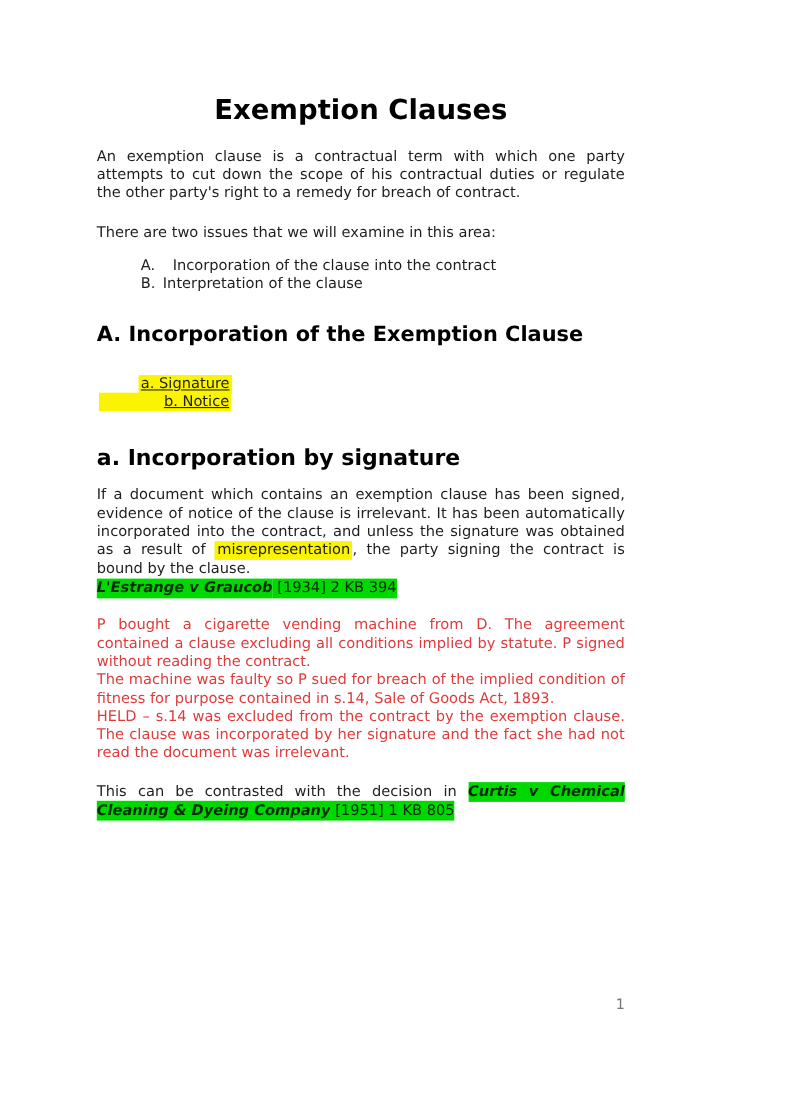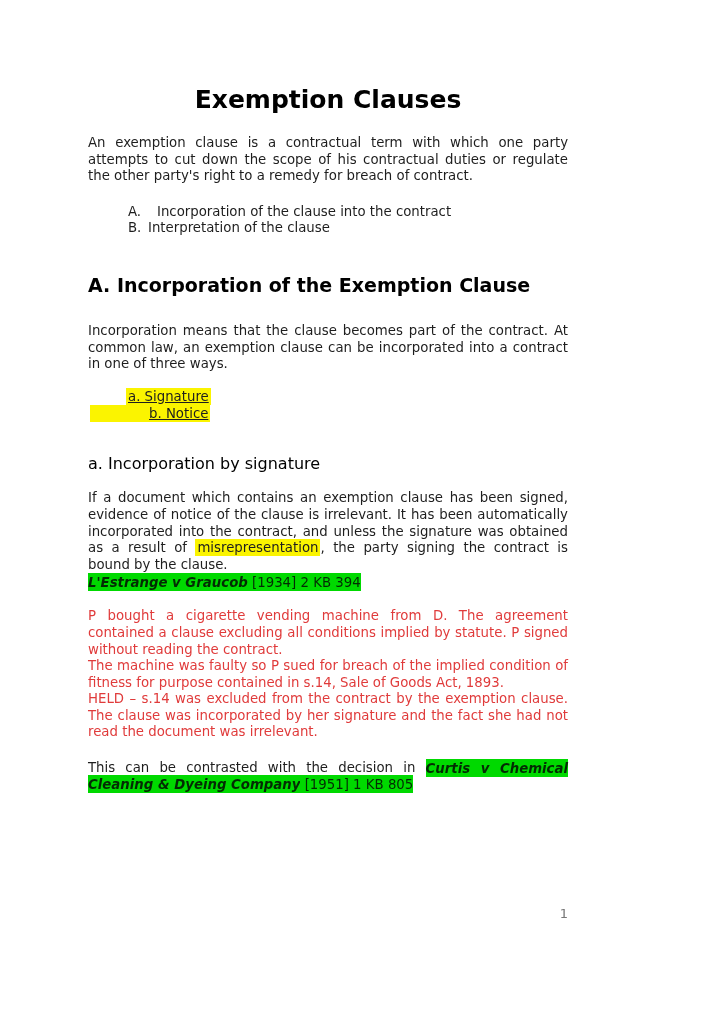--- a/index.html
+++ b/index.html
@@ -28,31 +28,31 @@
   .mb19 { margin-bottom: 19px; }
   .mb17 { }
   .mb16 { margin-bottom: 16px; }
   .mb14 { margin-bottom: 14px; }
   .single { text-align: left; }
   .issues { margin: 0; }
   .issue-row { padding-left: 40px; line-height: 16.6px; }
   .issue-label { display: inline-block; width: 29px; }
   .issue-label.b { width: 20px; }
   .section-heading {
-    margin: 36px 0 26px 0;
+    margin: 24px 0 26px 0;
     font-size: 19px;
     line-height: 24px;
     font-weight: 700;
     color: var(--heading_text, #000000);
   }
   .sub-heading {
     margin: 31px 0 16px 0;
-    font-size: 16px;
+    font-size: 20px;
     line-height: 21px;
-    font-weight: 400;
+    font-weight: 700;
     color: var(--heading_text, #000000);
   }
   .ways { margin: 0; }
   .way-row { line-height: 16.8px; text-decoration: underline; }
   .way-spacer { display: inline-block; width: 38px; }
   .hl-yellow {
     background: var(--highlight_yellow, #fbf400);
     padding: 1px 2px;
   }
   .way-padded { padding-left: 59px; margin-left: 2px; }
@@ -77,29 +77,29 @@
 </style>
 </head>
 <body>
 
 <div class="page">
 
   <h1 class="doc-title">Exemption Clauses</h1>
 
   <p class="para mb19">An exemption clause is a contractual term with which one party attempts to cut down the scope of his contractual duties or regulate the other party's right to a remedy for breach of contract.</p>
 
+  <p class="para single mb14">There are two issues that we will examine in this area:</p>
 
   <div class="issues">
     <div class="issue-row"><span class="issue-label">A.</span><span>Incorporation of the clause into the contract</span></div>
     <div class="issue-row"><span class="issue-label b">B.</span><span>Interpretation of the clause</span></div>
   </div>
 
   <h2 class="section-heading">A. Incorporation of the Exemption Clause</h2>
 
-  <p class="para mb16">Incorporation means that the clause becomes part of the contract. At common law, an exemption clause can be incorporated into a contract in one of three ways.</p>
 
   <div class="ways">
     <div class="way-row"><span class="way-spacer"></span><span class="hl-yellow">a. Signature</span></div>
     <div class="way-row"><span class="hl-yellow way-padded">b. Notice</span></div>
   </div>
 
   <h3 class="sub-heading">a. Incorporation by signature</h3>
 
   <p class="para mb17"><span>If a document which contains an exemption clause has been signed, evidence of notice of the clause is irrelevant. It has been automatically incorporated into the contract, and unless the signature was obtained as a result of </span><span class="hl-yellow">misrepresentation</span><span>, the party signing the contract is bound by the clause.</span></p>
 

